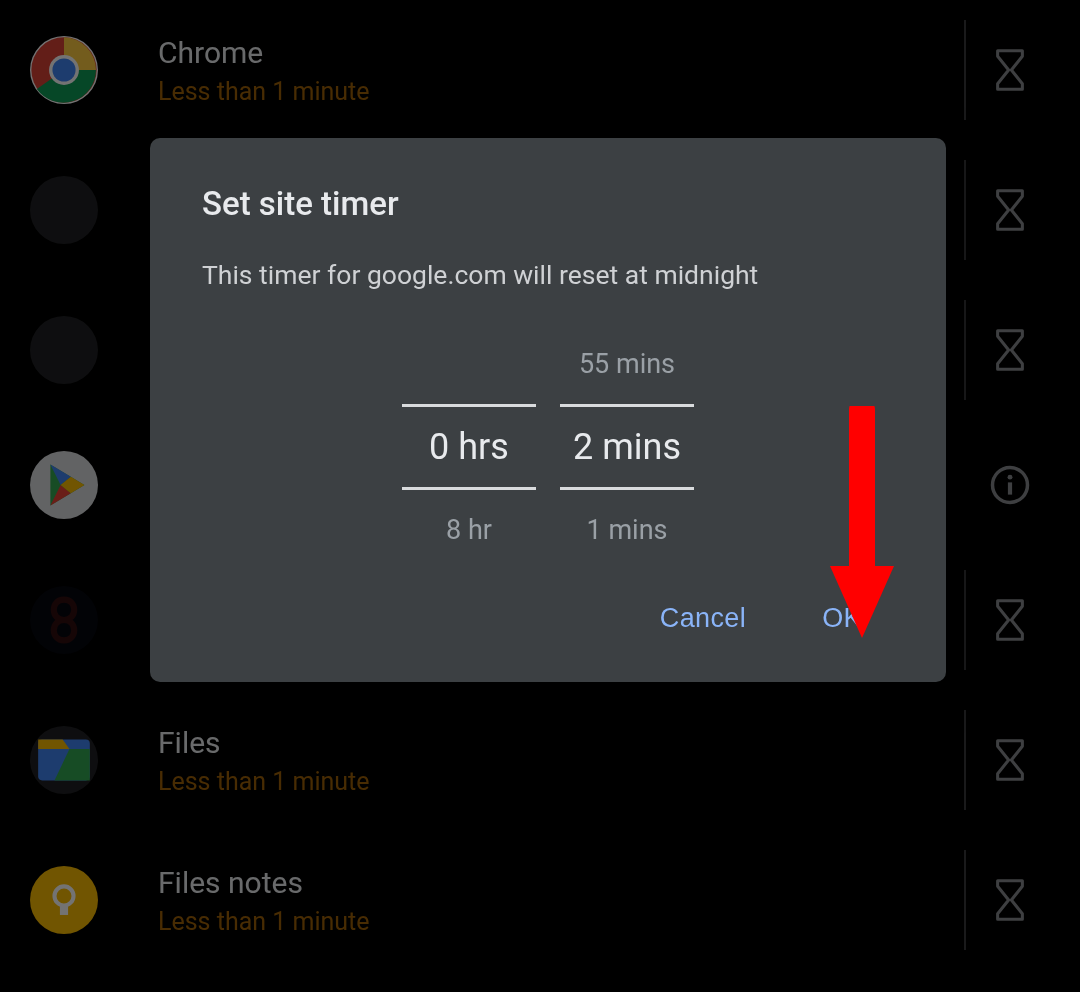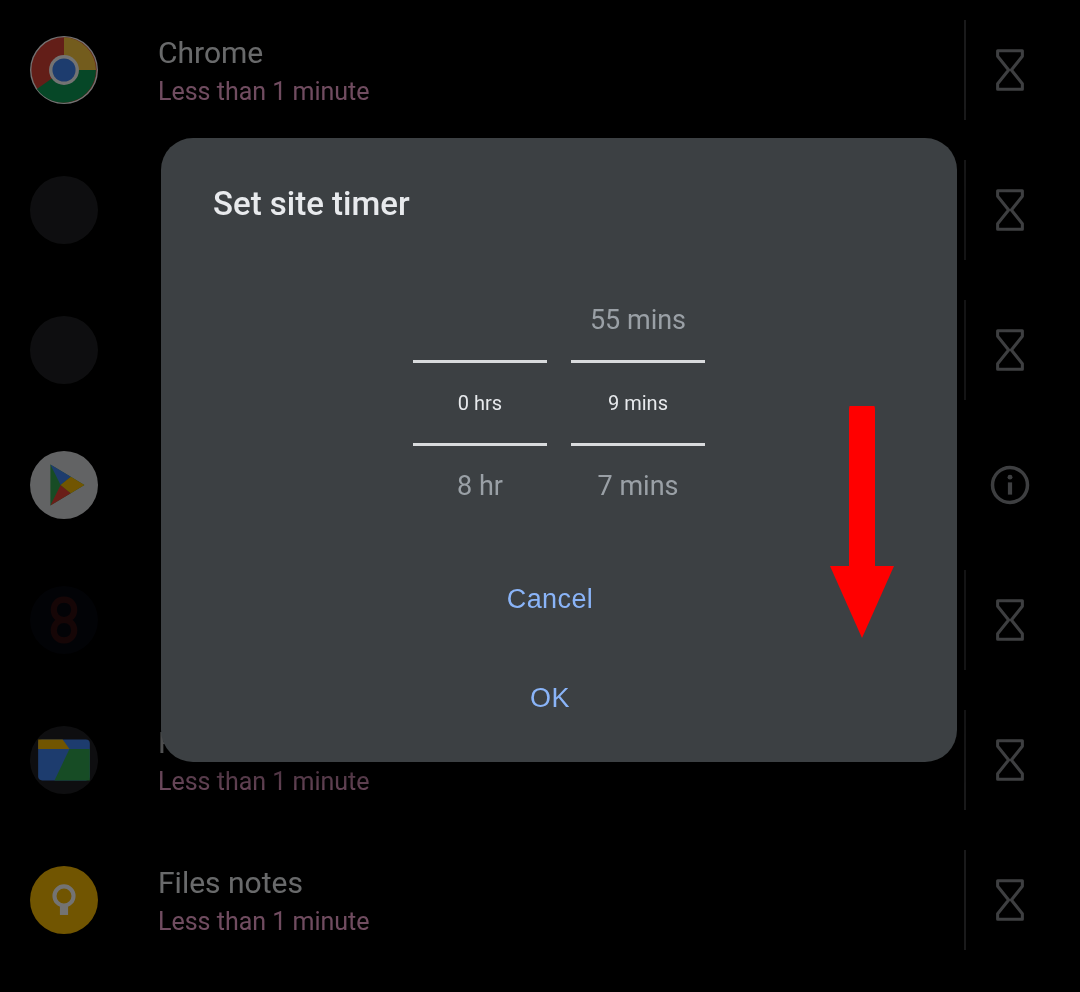--- a/index.html
+++ b/index.html
@@ -2,44 +2,44 @@
 <html><head>
 <meta charset="utf-8">
 <style>
   html,body{margin:0;padding:0;width:1080px;height:992px;background:#000;font-family:Roboto,"Segoe UI",Arial,sans-serif;overflow:hidden;}
   .screen{position:relative;width:1080px;height:992px;}
   .app-list{position:absolute;left:0;top:0;width:1080px;}
   .app-row{display:flex;align-items:center;height:140px;padding-left:30px;box-sizing:border-box;}
   .app-icon{width:68px;height:68px;border-radius:34px;display:flex;align-items:center;justify-content:center;flex:0 0 auto;}
   .app-text{margin-left:60px;flex:1;}
   .app-name{color:#e8eaed;font-size:30px;font-weight:400;line-height:1.2;}
-  .app-sub{color:#f9a8d4;font-size:25px;margin-top:6px;}
+  .app-sub{color:#a16207;font-size:25px;margin-top:6px;}
   .row-divider{position:absolute;right:114px;width:2px;background:#3a3b3c;height:100px;top:20px;}
   .app-row{position:relative;}
   .row-action{position:absolute;right:30px;top:0;bottom:0;display:flex;align-items:center;justify-content:center;width:80px;}
   .hourglass{width:34px;height:44px;}
   .hourglass svg{width:100%;height:100%;}
   .info-icon{width:42px;height:42px;}
   .info-icon svg{width:100%;height:100%;}
 
   
   .scrim{position:absolute;left:0;top:0;width:1080px;height:992px;background:rgba(0,0,0,0.55);}
 
   
-  .dialog{position:absolute;left:150px;top:138px;width:796px;height:624px;background:#3c4043;border-radius:32px;box-shadow:0 10px 40px rgba(0,0,0,0.6);margin-left:11px;}
+  .dialog{position:absolute;left:150px;top:138px;width:796px;height:544px;background:#3c4043;border-radius:10px;box-shadow:0 10px 40px rgba(0,0,0,0.6);}
   .dialog-inner{padding:46px 52px 30px 52px;box-sizing:border-box;height:100%;display:flex;flex-direction:column;}
   .dialog-title{color:#e8eaed;font-size:33px;font-weight:500;}
   .dialog-msg{color:#cfd1d4;font-size:26.5px;margin-top:34px;line-height:1.35;}
   .picker{flex:1;display:flex;justify-content:center;align-items:center;margin-top:8px;}
   .picker-cols{display:flex;gap:24px;}
   .picker-col{display:flex;flex-direction:column;align-items:center;width:134px;}
   .picker-slot{height:60px;display:flex;align-items:center;justify-content:center;font-size:27px;color:#9aa0a6;}
-  .picker-slot.selected{color:#e8eaed;font-size:20px;}
+  .picker-slot.selected{color:#e8eaed;font-size:36px;}
   .picker-line{width:134px;height:3px;background:#d9dbdd;margin:10px 0;}
-  .dialog-actions{display:flex;justify-content:flex-end;gap:48px;padding-right:18px;padding-bottom:8px;flex-direction:column;}
+  .dialog-actions{display:flex;justify-content:flex-end;gap:48px;padding-right:18px;padding-bottom:8px;}
   .dialog-btn{color:#8ab4f8;font-size:27px;font-weight:500;letter-spacing:0.4px;background:none;border:none;cursor:pointer;padding:10px 14px;}
 
   
   .arrow{position:absolute;left:822px;top:406px;width:80px;height:240px;pointer-events:none;}
   .arrow svg{width:100%;height:100%;}
 
   
   .icon-chrome svg, .icon-play svg, .icon-files svg, .icon-keep svg, .icon-wellbeing svg{width:100%;height:100%;}
   .icon-wellbeing{opacity:0.25;}
 </style>
@@ -182,36 +182,37 @@
       </div>
     </div>
 
   </div>
 
   <div class="scrim"></div>
 
   <div class="dialog">
     <div class="dialog-inner">
       <div class="dialog-title">Set site timer</div>
+      <div class="dialog-msg">This timer for google.com will reset at midnight</div>
 
       <div class="picker">
         <div class="picker-cols">
           <div class="picker-col">
             <div class="picker-slot"></div>
             <div class="picker-line"></div>
             <div class="picker-slot selected">0 hrs</div>
             <div class="picker-line"></div>
             <div class="picker-slot">8 hr</div>
           </div>
           <div class="picker-col">
             <div class="picker-slot">55 mins</div>
             <div class="picker-line"></div>
-            <div class="picker-slot selected">9 mins</div>
-            <div class="picker-line"></div>
-            <div class="picker-slot">7 mins</div>
+            <div class="picker-slot selected">2 mins</div>
+            <div class="picker-line"></div>
+            <div class="picker-slot">1 mins</div>
           </div>
         </div>
       </div>
 
       <div class="dialog-actions">
         <button class="dialog-btn">Cancel</button>
         <button class="dialog-btn">OK</button>
       </div>
     </div>
   </div>

